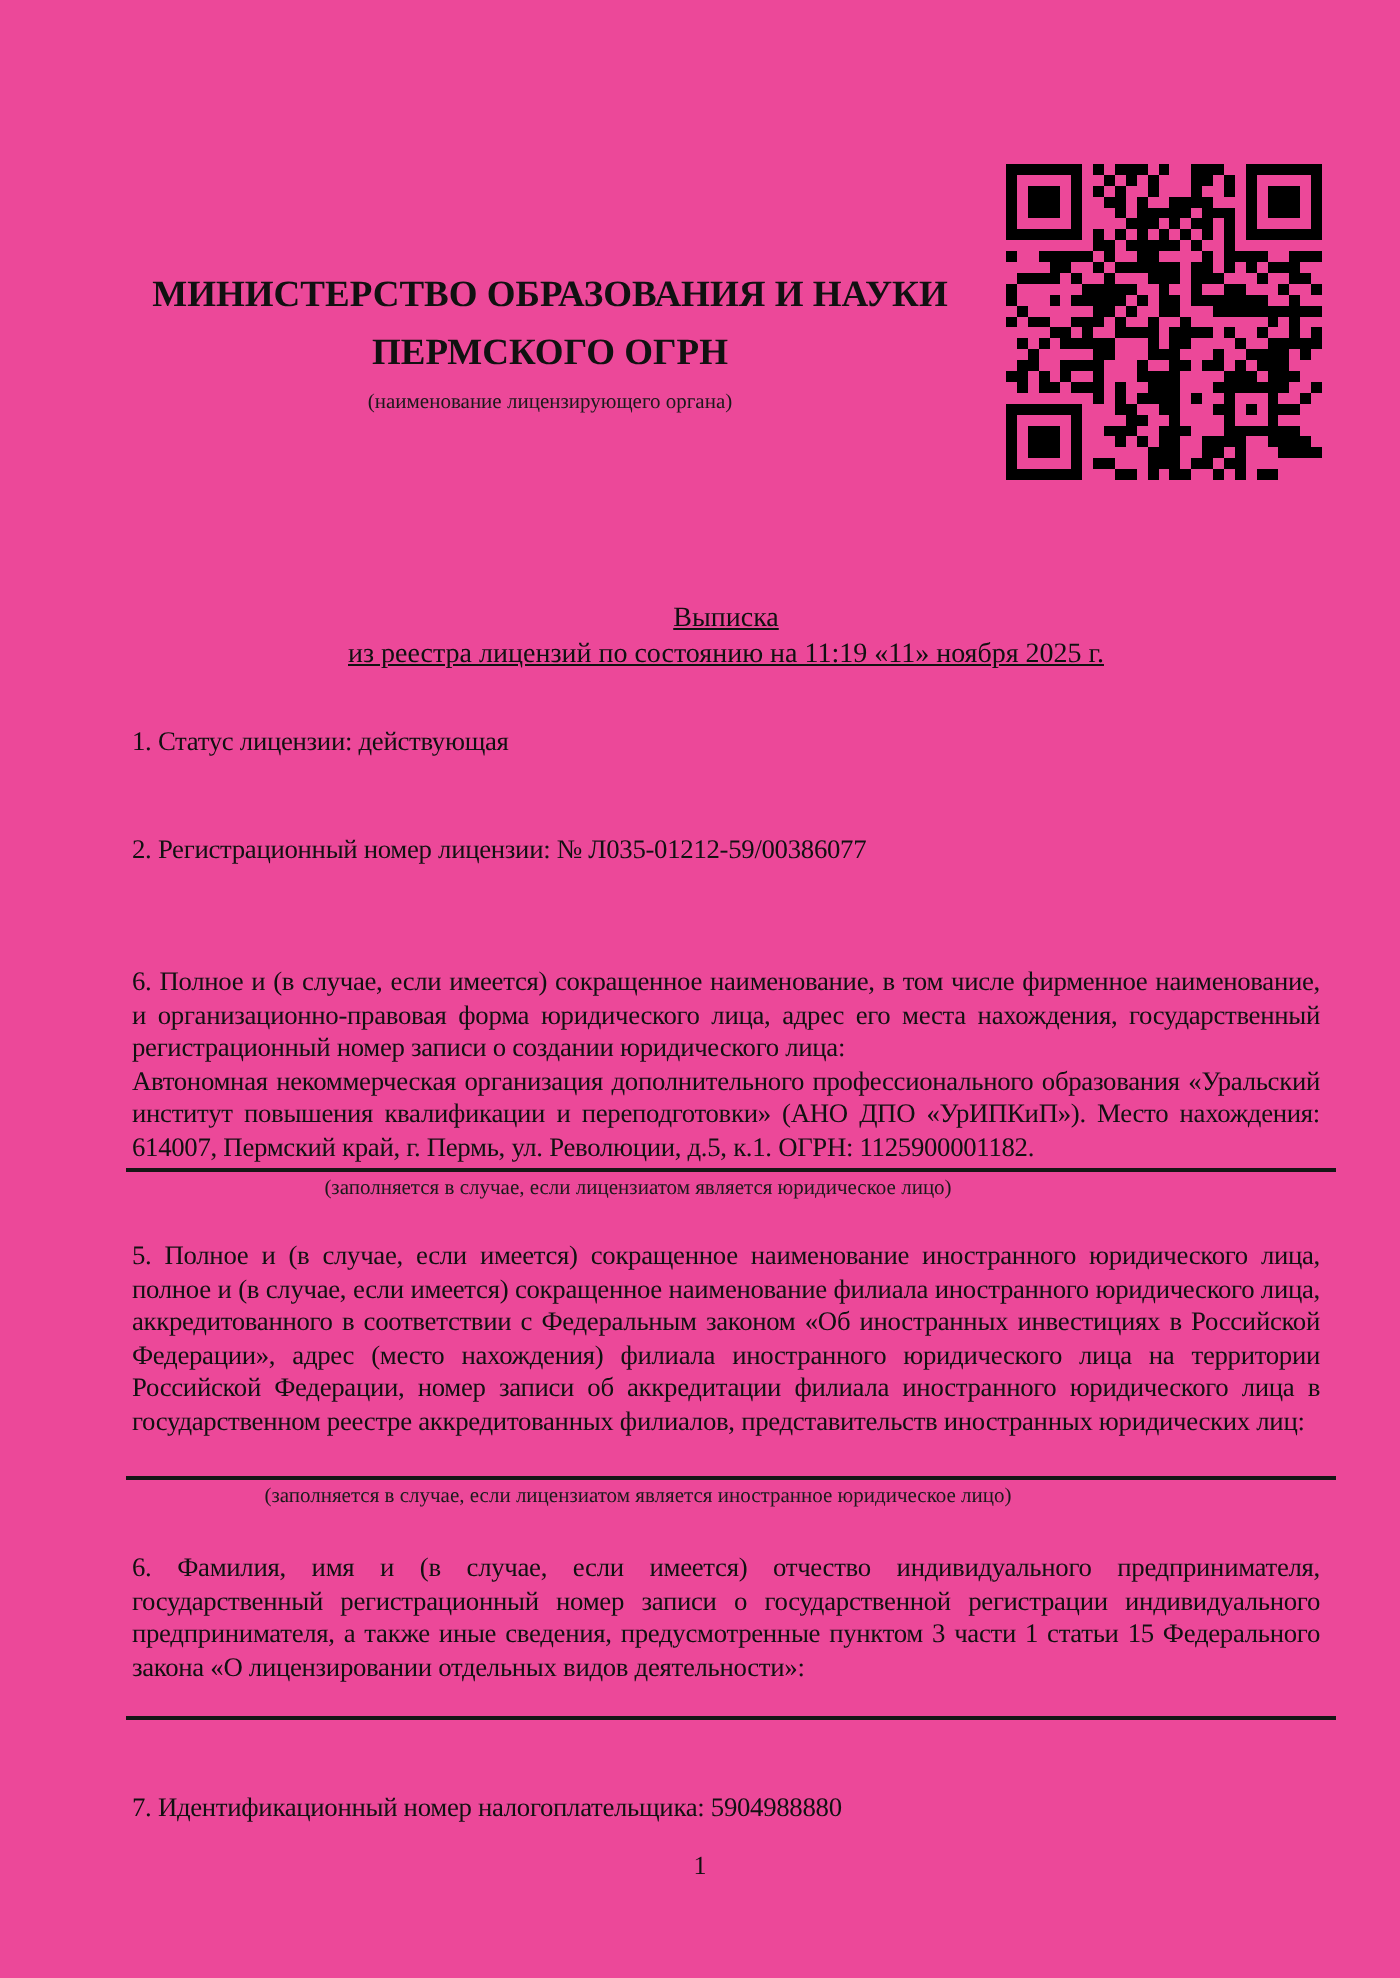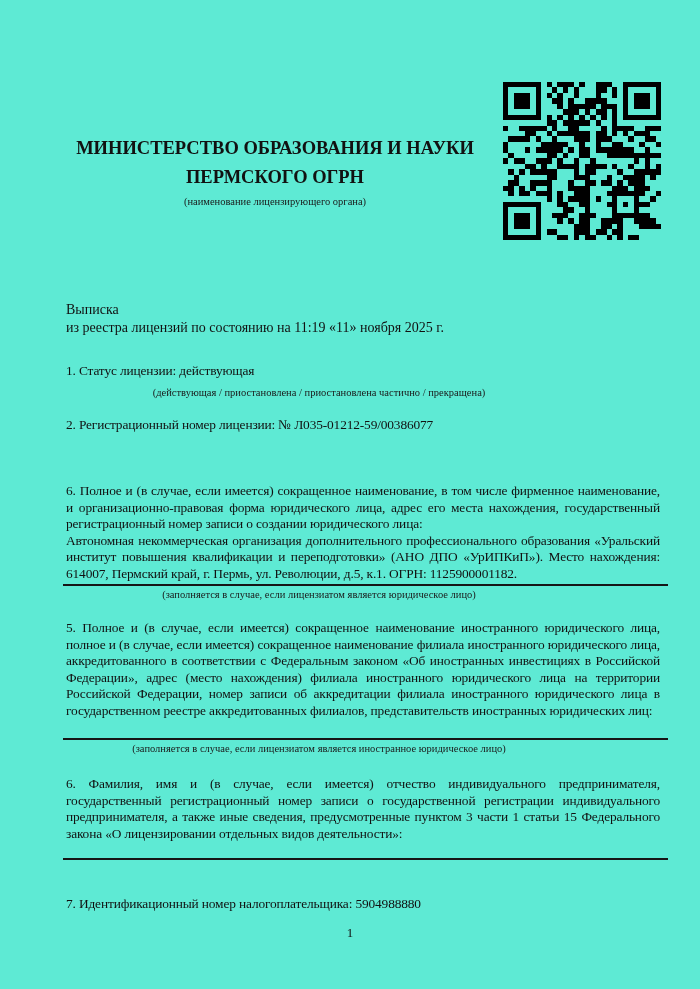--- a/index.html
+++ b/index.html
@@ -1,26 +1,26 @@
 <!DOCTYPE html>
 <html><head>
 <meta charset="utf-8">
 <style>
   html,body{margin:0;padding:0;background:#ffffff;}
   .page{
-    position:relative;width:700px;height:989px;background:#5eead4;
+    position:relative;width:700px;height:989px;background:#ec4899;
     font-family:"Liberation Serif", serif;color:#111;overflow:hidden;
   }
   .ministry{position:absolute;left:55px;top:134px;width:440px;text-align:center;}
   .ministry-name{font-weight:bold;font-size:18.5px;line-height:29px;white-space:nowrap;}
   .ministry-caption{font-size:10.5px;line-height:13px;margin-top:3px;color:#1a1a1a;}
   .qr{position:absolute;left:503px;top:82px;width:158px;height:158px;}
   .qr svg{width:100%;height:100%;display:block;}
-  .title{position:absolute;left:66px;top:301px;width:594px;
-         font-size:14px;line-height:17.5px;}
+  .title{position:absolute;left:66px;top:301px;width:594px;text-align:center;
+         font-size:14px;line-height:17.5px;text-decoration:underline;}
   .item{position:absolute;left:66px;width:594px;font-size:13.4px;line-height:16.5px;
         letter-spacing:-0.15px;}
   .just{text-align:justify;}
   .caption{font-size:10.5px;line-height:13px;letter-spacing:0;text-align:center;
            padding-right:88px;color:#1a1a1a;}
   .rule{border:0;border-top:2px solid #161616;height:0;margin:2px 0 2px -3px;width:605px;}
   #item-status{top:363px;} #item-status .caption{margin-top:6px;}
   #item-reg{top:417px;}
   #item-date{top:450px;}
   #item-legal{top:483px;}
@@ -477,21 +477,20 @@
       </svg>
     </div>
 
   <div class="title">
     <div>Выписка</div>
     <div>из реестра лицензий по состоянию на 11:19 «11» ноября 2025 г.</div>
   </div>
 
   <div class="item" id="item-status">
     <div>1. Статус лицензии: действующая</div>
-    <div class="caption">(действующая / приостановлена / приостановлена частично / прекращена)</div>
   </div>
 
   <div class="item" id="item-reg">
     <div>2. Регистрационный номер лицензии: № Л035-01212-59/00386077</div>
   </div>
 
 
   <div class="item" id="item-legal">
     <div class="just">6. Полное и (в случае, если имеется) сокращенное наименование, в том числе фирменное наименование, и организационно-правовая форма юридического лица, адрес его места нахождения, государственный регистрационный номер записи о создании юридического лица:</div>
     <div class="just">Автономная некоммерческая организация дополнительного профессионального образования «Уральский институт повышения квалификации и переподготовки» (АНО ДПО «УрИПКиП»). Место нахождения: 614007, Пермский край, г. Пермь, ул. Революции, д.5, к.1. ОГРН: 1125900001182.</div>

